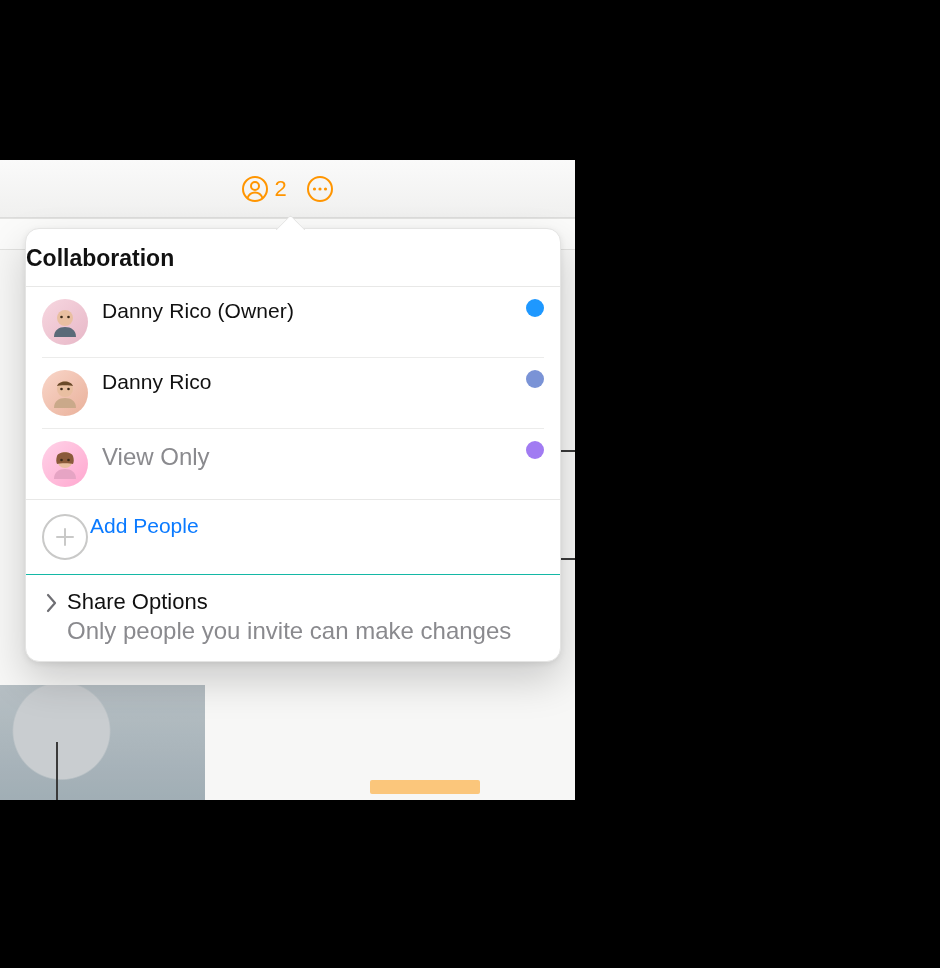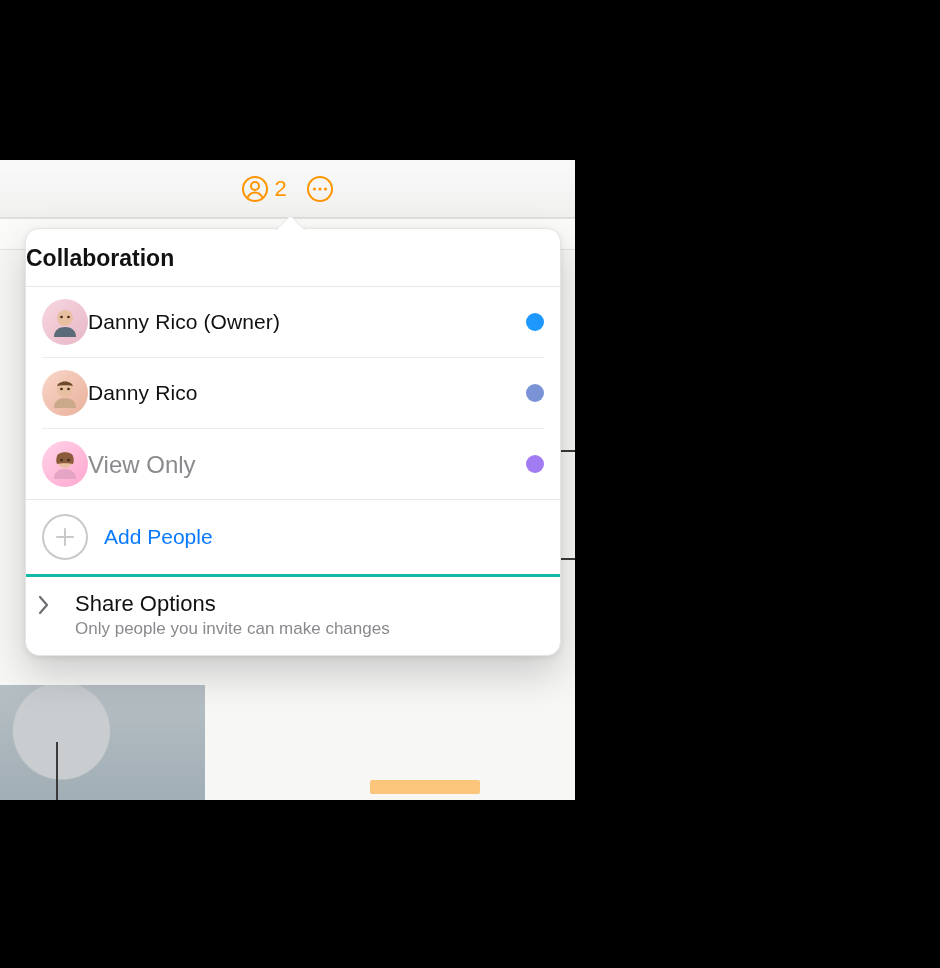--- a/index.html
+++ b/index.html
@@ -100,62 +100,64 @@
       font-size: 23px;
       font-weight: 600;
       padding: 16px 0 14px;
       border-bottom: 1px solid #e8e8e7;
       color: #111;
     }
 
     .plist { padding: 0 16px; }
     .prow {
       display: flex;
-      align-items: center;
+      align-items: flex-start;
       padding: 12px 0;
       border-bottom: 1px solid #ececeb;
+      gap: 14px;
     }
     .avatar {
       width: 46px; height: 46px; border-radius: 50%;
       flex: 0 0 46px;
       display: flex; align-items: center; justify-content: center;
       overflow: hidden;
     }
     .avatar.memoji-a { background: linear-gradient(135deg,#f7d7e0,#e7b7c7); }
     .avatar.memoji-b { background: linear-gradient(135deg,#f9d6c9,#e9b09a); }
     .avatar.memoji-c { background: linear-gradient(135deg,#ffd3e8,#ffa7cf); }
     .avatar svg { width: 34px; height: 34px; }
 
     .pinfo { flex: 1 1 auto; min-width: 0; }
     .pname { font-size: 21px; color: #111; letter-spacing: .1px; }
     .prole { font-size: 24px; color: #8a8a8e; margin-top: 2px; }
 
     .dot { width: 18px; height: 18px; border-radius: 50%; flex: 0 0 18px; }
 
     .addrow {
-      display: flex; align-items: center; gap: 16px;
+      display: flex; align-items: flex-start; gap: 2px;
       padding: 14px 16px;
       border-top: 0;
-      border-bottom: 3px solid #14b8a6;
+      border-bottom: 1px solid #14b8a6;
     }
     .addbtn {
       width: 46px; height: 46px; border-radius: 50%;
       border: 2px solid #c9c9c8; color: #c9c9c8;
       display: flex; align-items: center; justify-content: center;
       background: #fff;
     }
     .addlabel { font-size: 21px; color: #0a7aff; }
 
     .sharerow {
-      display: flex; align-items: flex-start; gap: 25px;
+      display: flex; align-items: flex-start; gap: 9px;
       padding: 14px 16px 16px 10px;
+      margin-left: 8px;
     }
     .chev { width: 14px; height: 22px; flex: 0 0 14px; margin-top: 3px; color: #6e6e73; }
     .sh-title { font-size: 22px; color: #111; }
-    .sh-sub { font-size: 17px; color: #8a8a8e; margin-top: 2px; }
+    .sh-sub { font-size: 24px; color: #8a8a8e; margin-top: 2px; }
 
     
   </style>
 </head>
 <body>
 
 <div class="stage">
   <div class="doc-body">
     <div class="doc-photo"></div>
     <div class="doc-highlight"></div>

